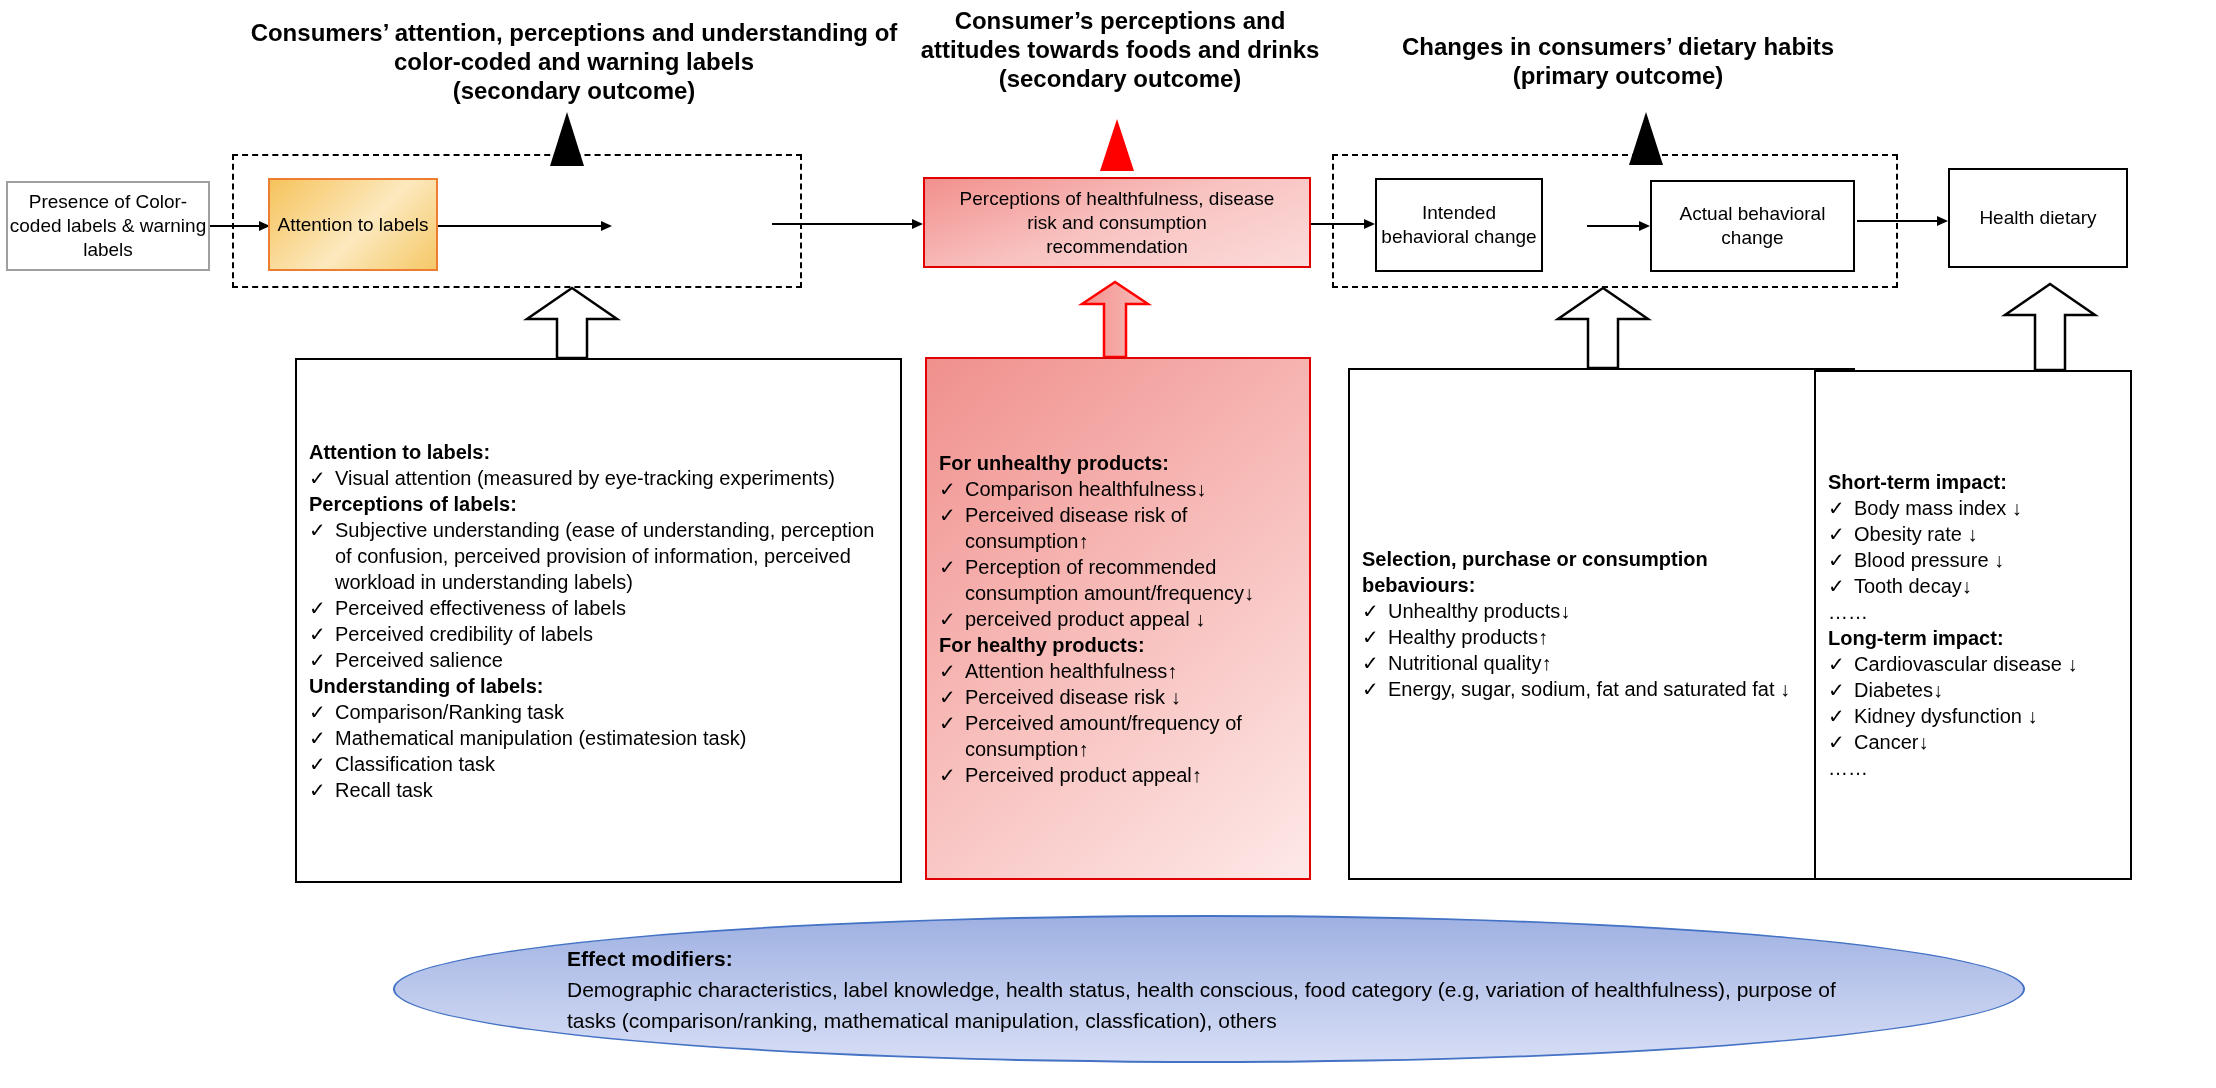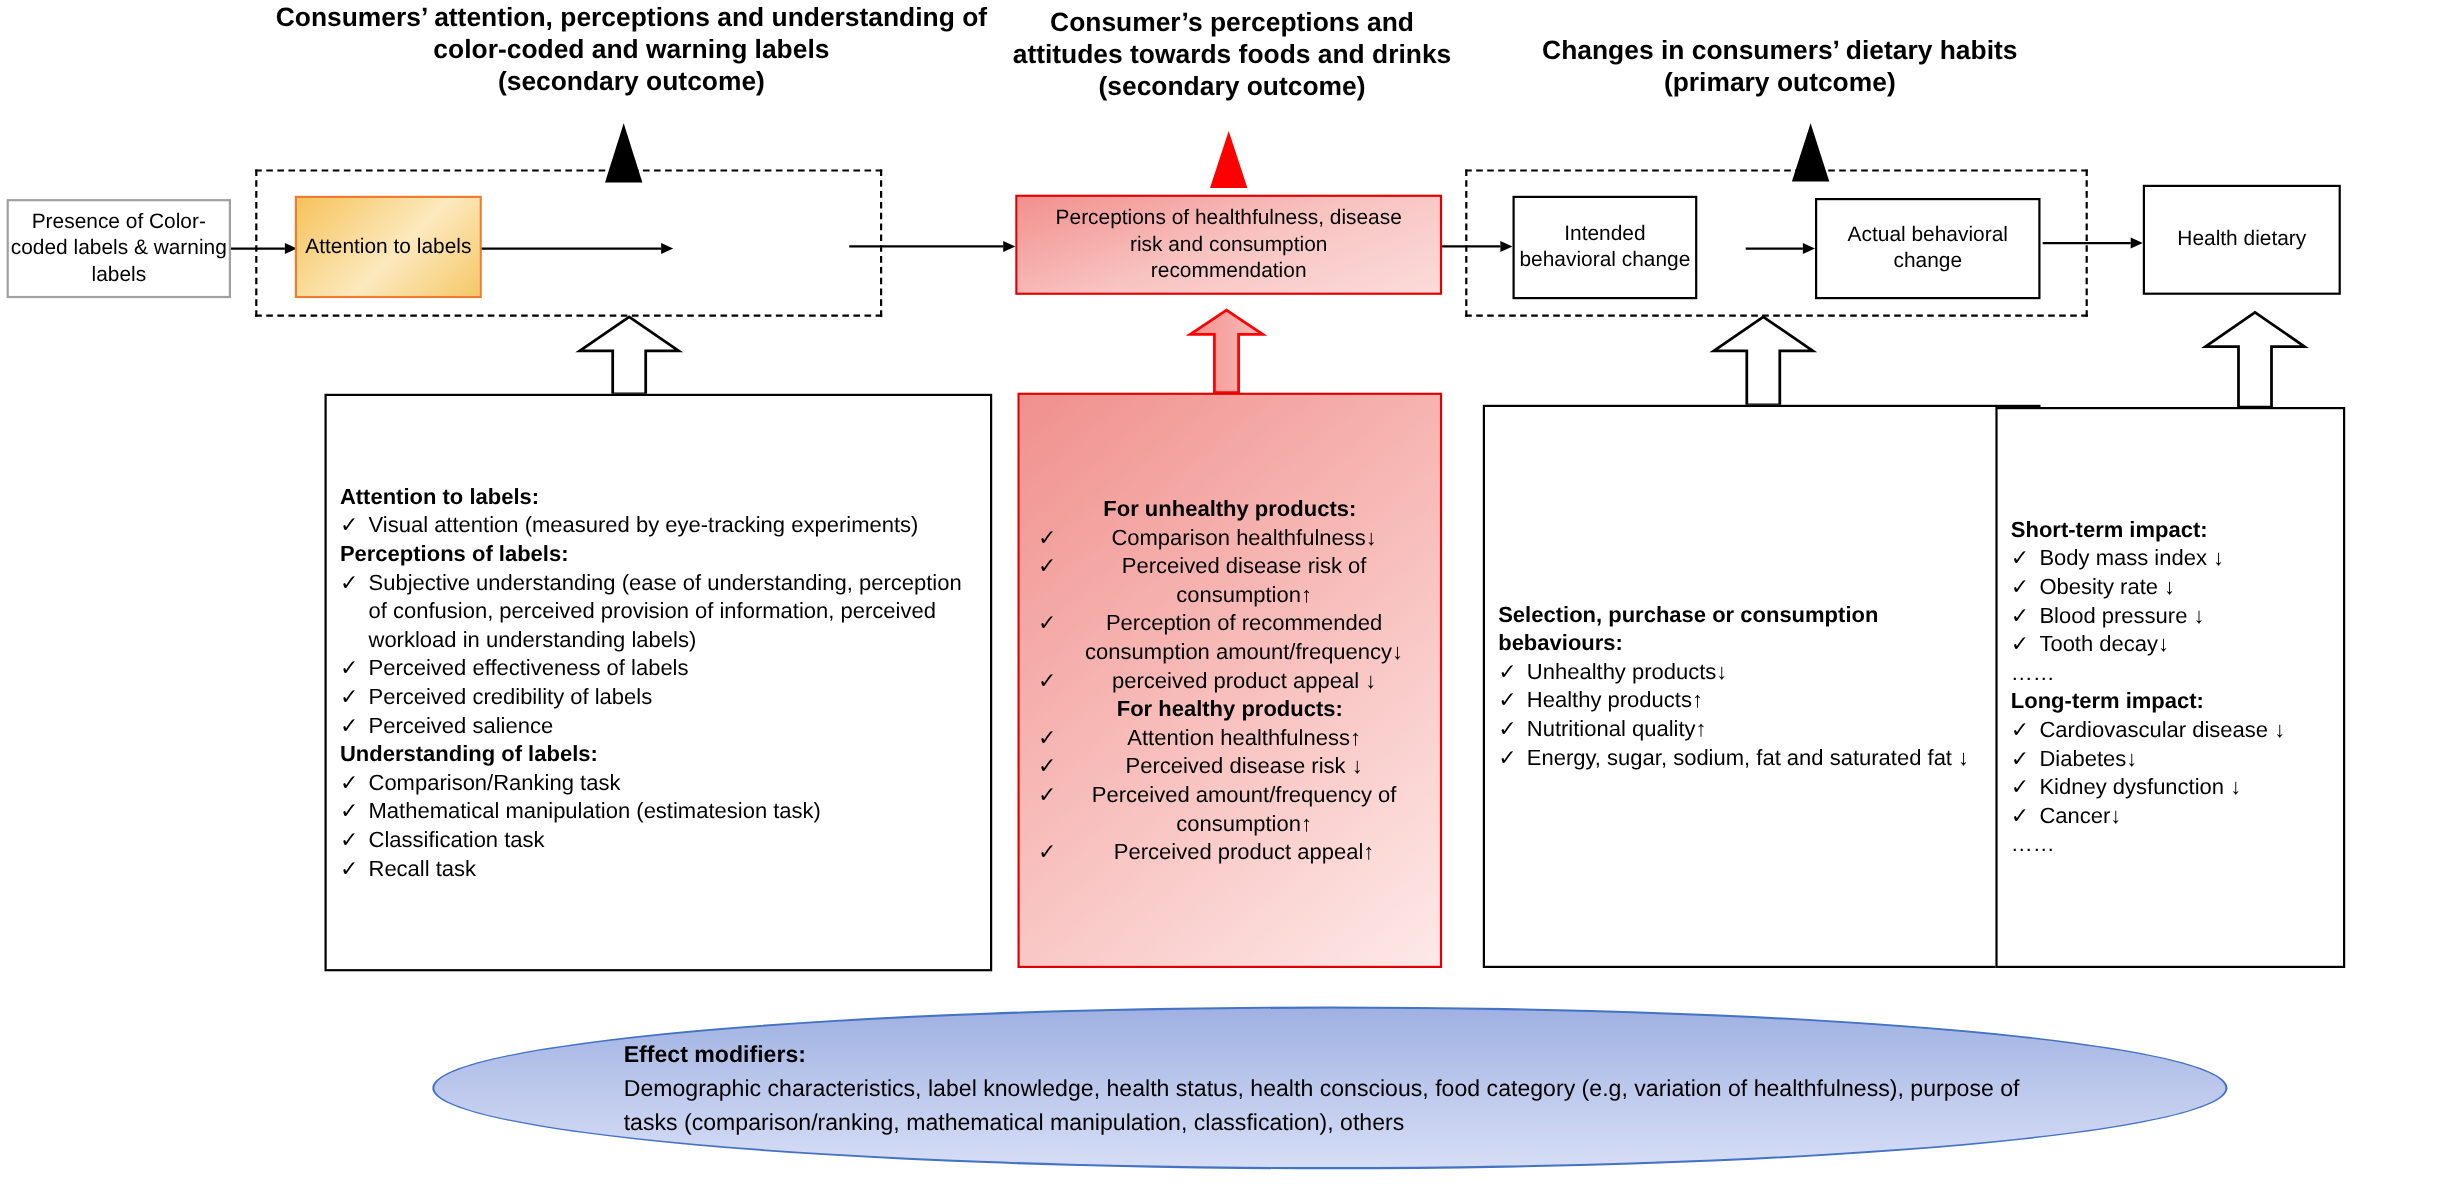--- a/index.html
+++ b/index.html
@@ -29,42 +29,41 @@
     position:absolute;border:2px dashed var(--black);box-sizing:border-box;background:transparent;
   }
   .detail{
     position:absolute;background:#fff;border:2px solid var(--black);box-sizing:border-box;
     display:flex;flex-direction:column;justify-content:center;
     padding:10px 12px;font-size:20px;line-height:26px;
   }
   .detail-red{
     border:2px solid var(--red_border);
     background:linear-gradient(140deg,#F0908D 0%,#F6B5B2 40%,#FDE9E8 100%);
-    text-align:center;
   }
   .item.head{font-weight:bold;white-space:pre-line;}
   .item.check{display:flex;}
   .item .chk{flex:0 0 26px;}
   .item .itxt{flex:1;}
   .ellipse{
     position:absolute;border:2px solid var(--ellipse_border);border-radius:50%;
     background:linear-gradient(180deg,#9FB1E2 0%,#BCC8EC 50%,#D6DDF5 100%);
     box-sizing:border-box;display:flex;flex-direction:column;justify-content:center;
     padding-left:172px;padding-right:60px;font-size:21px;line-height:31px;
   }
   .ellipse .em-title{font-weight:bold;}
   .ellipse .em-body{white-space:pre-line;}
   svg{position:absolute;overflow:visible;}
 </style>
 </head>
 <body>
 
 <div id="canvas">
 
-  <div class="outcome-h" style="left:228px;top:2px;width:692px;">Consumers’ attention, perceptions and understanding of
+  <div class="outcome-h" style="left:228px;top:18px;width:692px;">Consumers’ attention, perceptions and understanding of
 color-coded and warning labels
 (secondary outcome)</div>
   <div class="outcome-h" style="left:900px;top:6px;width:440px;">Consumer’s perceptions and
 attitudes towards foods and drinks
 (secondary outcome)</div>
   <div class="outcome-h" style="left:1382px;top:32px;width:472px;">Changes in consumers’ dietary habits
 (primary outcome)</div>
 
   <svg style="left:550px;top:112px;" width="34" height="54">
     <polygon points="17,0 0,54 34,54" style="fill:var(--black);"></polygon>

